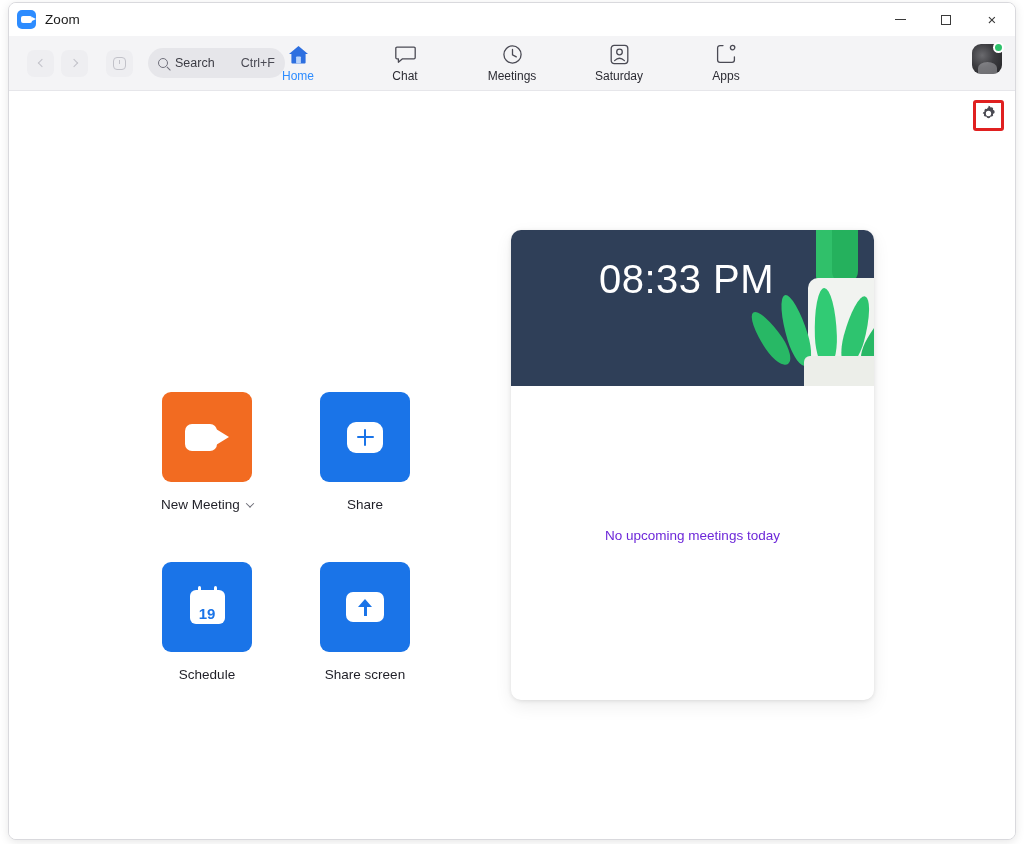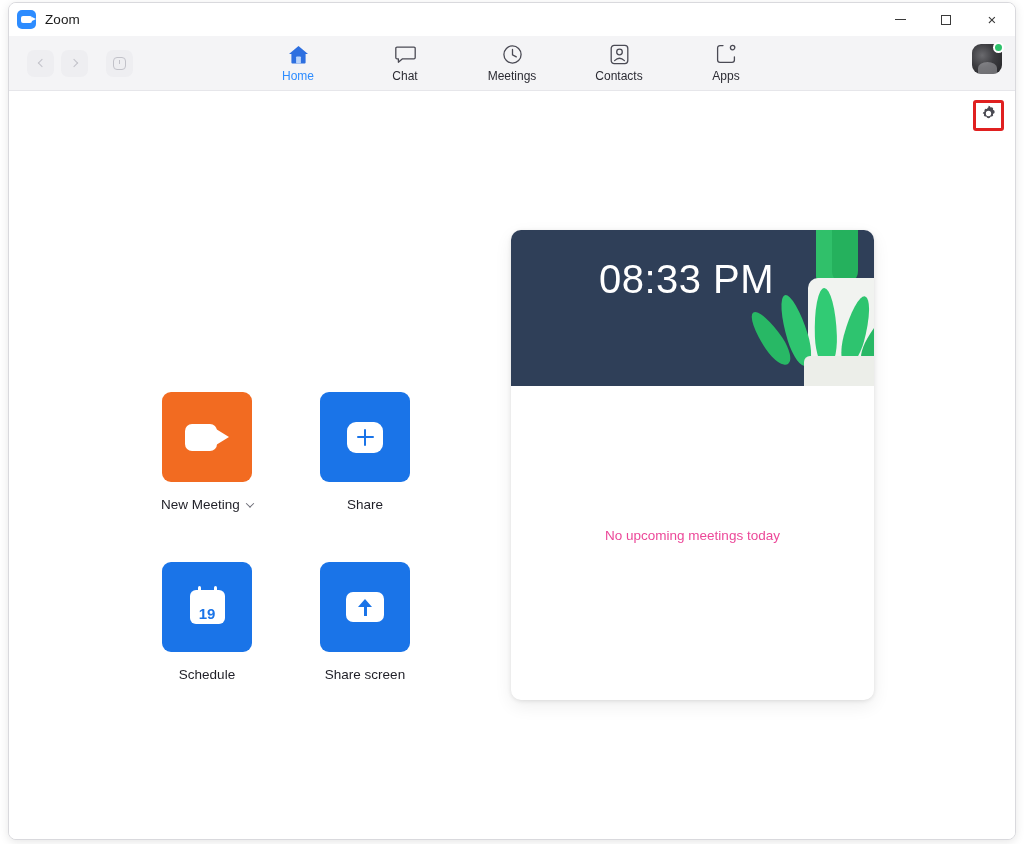--- a/index.html
+++ b/index.html
@@ -417,21 +417,21 @@
     border-radius: 6px 6px 0 0;
   }
   #card-body {
     flex: 1;
     display: flex;
     align-items: center;
     justify-content: center;
   }
   #no-meetings {
     font-size: 13.5px;
-    color: #ec4899;
+    color: #6d28d9;
     margin-top: -16px;
   }
 </style>
 </head>
 <body>
 
 <div id="app-window">
 
   <div id="titlebar">
     <div class="zoom-logo">
@@ -457,20 +457,25 @@
     <div class="nav-circle">
       <span class="nav-chev left"></span>
     </div>
     <div class="nav-circle">
       <span class="nav-chev right"></span>
     </div>
     <div class="nav-circle spaced">
       <span class="nav-hist"></span>
     </div>
 
+    <div id="search-box">
+      <span class="search-mag"></span>
+      <span id="search-placeholder">Search</span>
+      <span id="search-shortcut">Ctrl+F</span>
+    </div>
 
     <div id="tabs">
 
       <div class="tab active">
         <span class="tab-icon">
           <svg width="21" height="19" viewBox="0 0 21 19">
             <path d="M10.5 1 L20 9 L17.6 9 L17.6 17.5 Q17.6 18.5 16.6 18.5 L4.4 18.5 Q3.4 18.5 3.4 17.5 L3.4 9 L1 9 Z" fill="#2d6fe0"></path>
             <rect x="8.1" y="11.5" width="4.8" height="7" rx="0.8" fill="#b9d4fb"></rect>
           </svg>
         </span>
@@ -497,21 +502,21 @@
       </div>
 
       <div class="tab">
         <span class="tab-icon">
           <svg width="19" height="21" viewBox="0 0 19 21">
             <rect x="1.2" y="1.4" width="16.6" height="18.2" rx="3" fill="none" stroke="#4a4a54" stroke-width="1.3"></rect>
             <circle cx="9.5" cy="8" r="2.8" fill="none" stroke="#4a4a54" stroke-width="1.3"></circle>
             <path d="M4.6 16.6 Q9.5 11.9 14.4 16.6" fill="none" stroke="#4a4a54" stroke-width="1.3" stroke-linecap="round"></path>
           </svg>
         </span>
-        <span class="tab-label">Contacts</span>
+        <span class="tab-label">Saturday</span>
       </div>
 
       <div class="tab">
         <span class="tab-icon">
           <svg width="21" height="20" viewBox="0 0 21 20">
             <path d="M7 1.6 H4 A2.4 2.4 0 0 0 1.6 4 V16 A2.4 2.4 0 0 0 4 18.4 H16 A2.4 2.4 0 0 0 18.4 16 V13" fill="none" stroke="#4a4a54" stroke-width="1.3" stroke-linecap="round"></path>
             <circle cx="16.6" cy="3.6" r="2.2" fill="none" stroke="#4a4a54" stroke-width="1.3"></circle>
           </svg>
         </span>
         <span class="tab-label">Apps</span>

